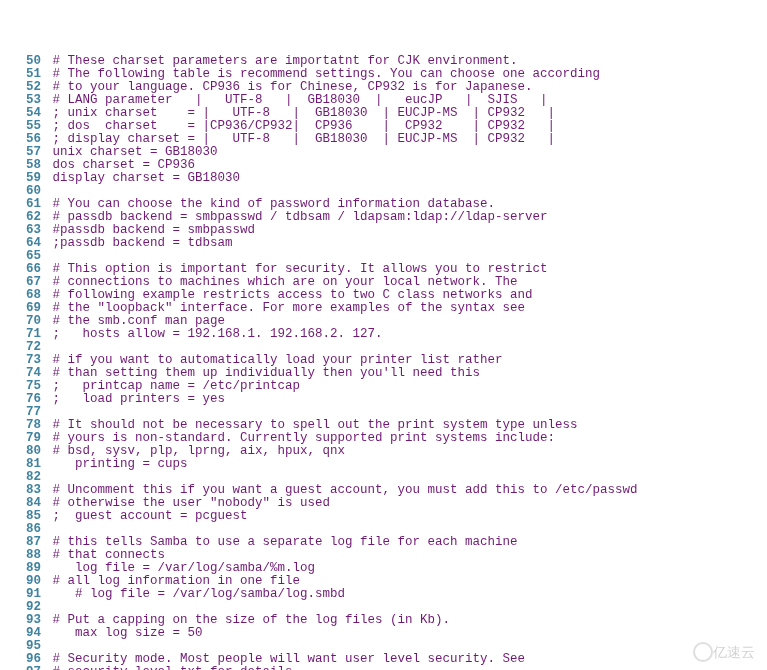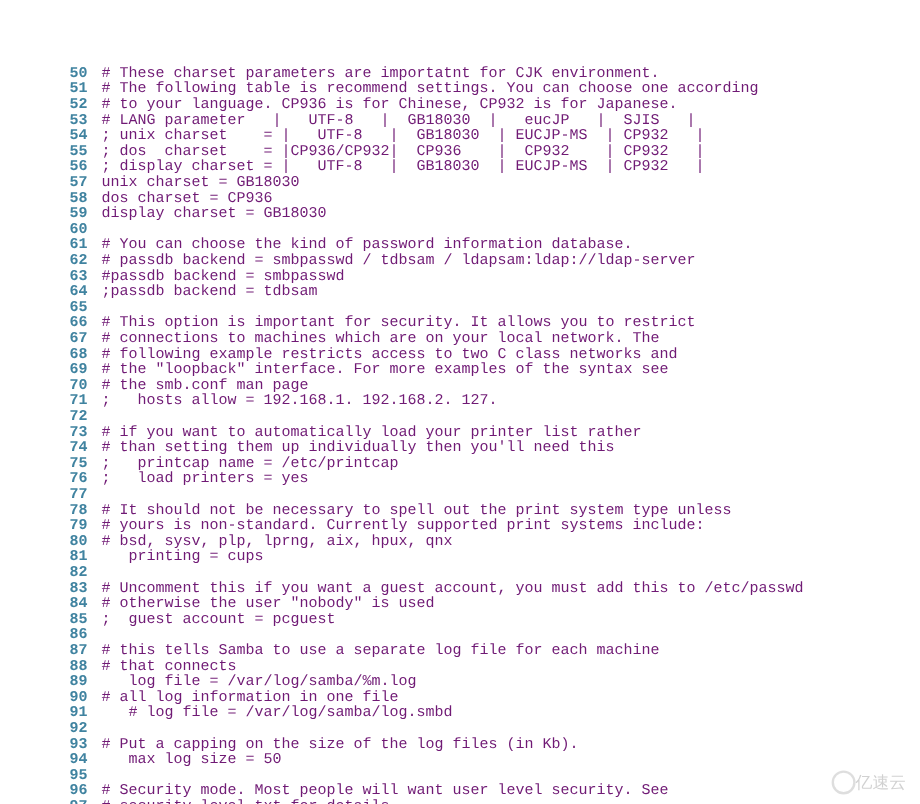--- a/index.html
+++ b/index.html
@@ -23,21 +23,20 @@
       height: 13px;
     }
     .ln {
       display: inline-block;
       width: 45px;
       text-align: right;
       color: #4083a0;
       font-weight: bold;
       padding-right: 4px;
       box-sizing: border-box;
-      margin-left: 32px;
     }
     .txt {
       color: #701a75;
     }
     .watermark {
       position: absolute;
       right: 12px;
       bottom: 8px;
       opacity: 0.38;
       font-family: sans-serif;

